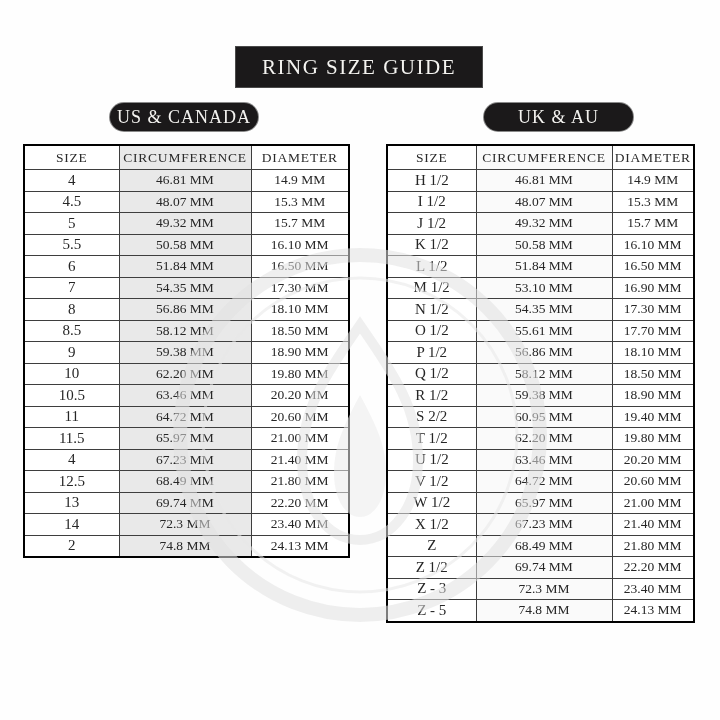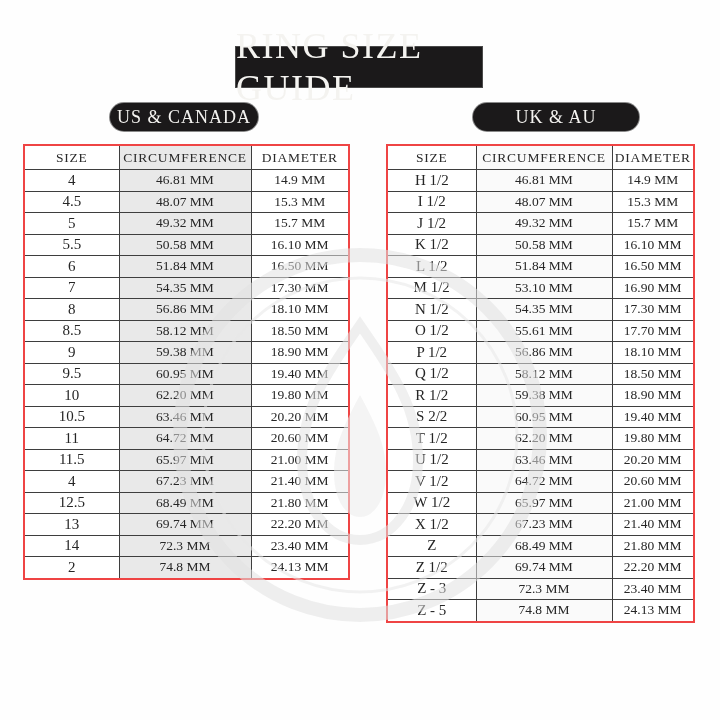--- a/index.html
+++ b/index.html
@@ -20,40 +20,40 @@
     position: absolute;
     left: 236px;
     top: 47px;
     width: 246px;
     height: 40px;
     background: #1b191a;
     color: #f4f3f0;
     display: flex;
     align-items: center;
     justify-content: center;
-    font-size: 36px;
+    font-size: 21px;
     letter-spacing: 1.5px;
     box-shadow: 0 0 0 1px #4a4a4a;
   }
   .region-box {
     position: absolute;
     top: 103px;
     height: 28px;
     background: #1b191a;
     color: #f4f3f0;
     display: flex;
     align-items: center;
     justify-content: center;
     font-size: 18px;
     letter-spacing: 1px;
     box-shadow: 0 0 0 1px #8a8a8a;
     border-radius: 14px;
   }
   .region-us { left: 110px; width: 148px; }
-  .region-uk { left: 473px; width: 166px; }
+  .region-uk { left: 484px; width: 149px; }
 
   table.size-table {
     position: absolute;
     top: 144px;
     border-collapse: collapse;
     table-layout: fixed;
     background: #ffffff;
   }
   table.table-us { left: 23px;  width: 325px; }
   table.table-uk { left: 386px; width: 307px; }
@@ -75,21 +75,21 @@
   }
   .size-table td {
     height: 20.5px;
     font-size: 13.5px;
     color: #262626;
   }
   .size-table td:first-child {
     font-size: 15px;
   }
   .size-table {
-    border: 2px solid #ef4444;
+    border: 2px solid #000000;
   }
   
   .table-us th:nth-child(2), .table-us td:nth-child(2) { background: #e9e9e9; }
   .table-uk th:nth-child(2), .table-uk td:nth-child(2) { background: #fafafa; }
 
   .watermark {
     position: absolute;
     left: 150px;
     top: 235px;
     width: 420px;
@@ -162,25 +162,20 @@
           <td>8.5</td>
           <td>58.12 MM</td>
           <td>18.50 MM</td>
         </tr>
         <tr>
           <td>9</td>
           <td>59.38 MM</td>
           <td>18.90 MM</td>
         </tr>
         <tr>
-          <td>9.5</td>
-          <td>60.95 MM</td>
-          <td>19.40 MM</td>
-        </tr>
-        <tr>
           <td>10</td>
           <td>62.20 MM</td>
           <td>19.80 MM</td>
         </tr>
         <tr>
           <td>10.5</td>
           <td>63.46 MM</td>
           <td>20.20 MM</td>
         </tr>
         <tr>

